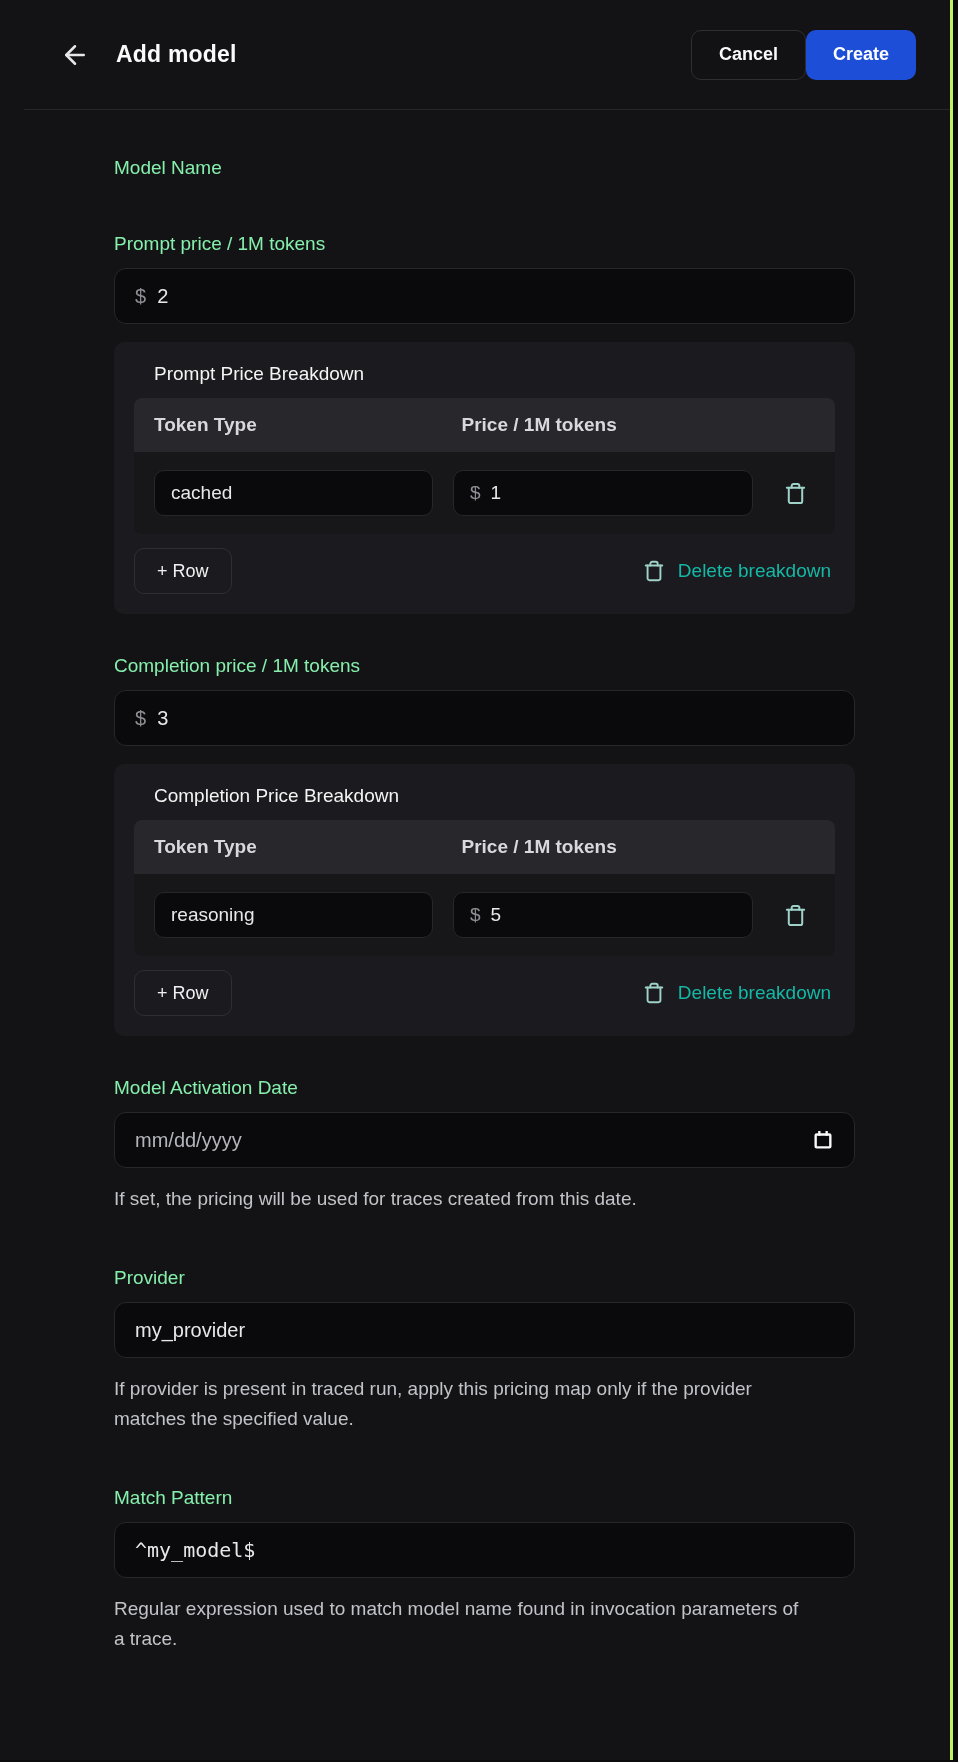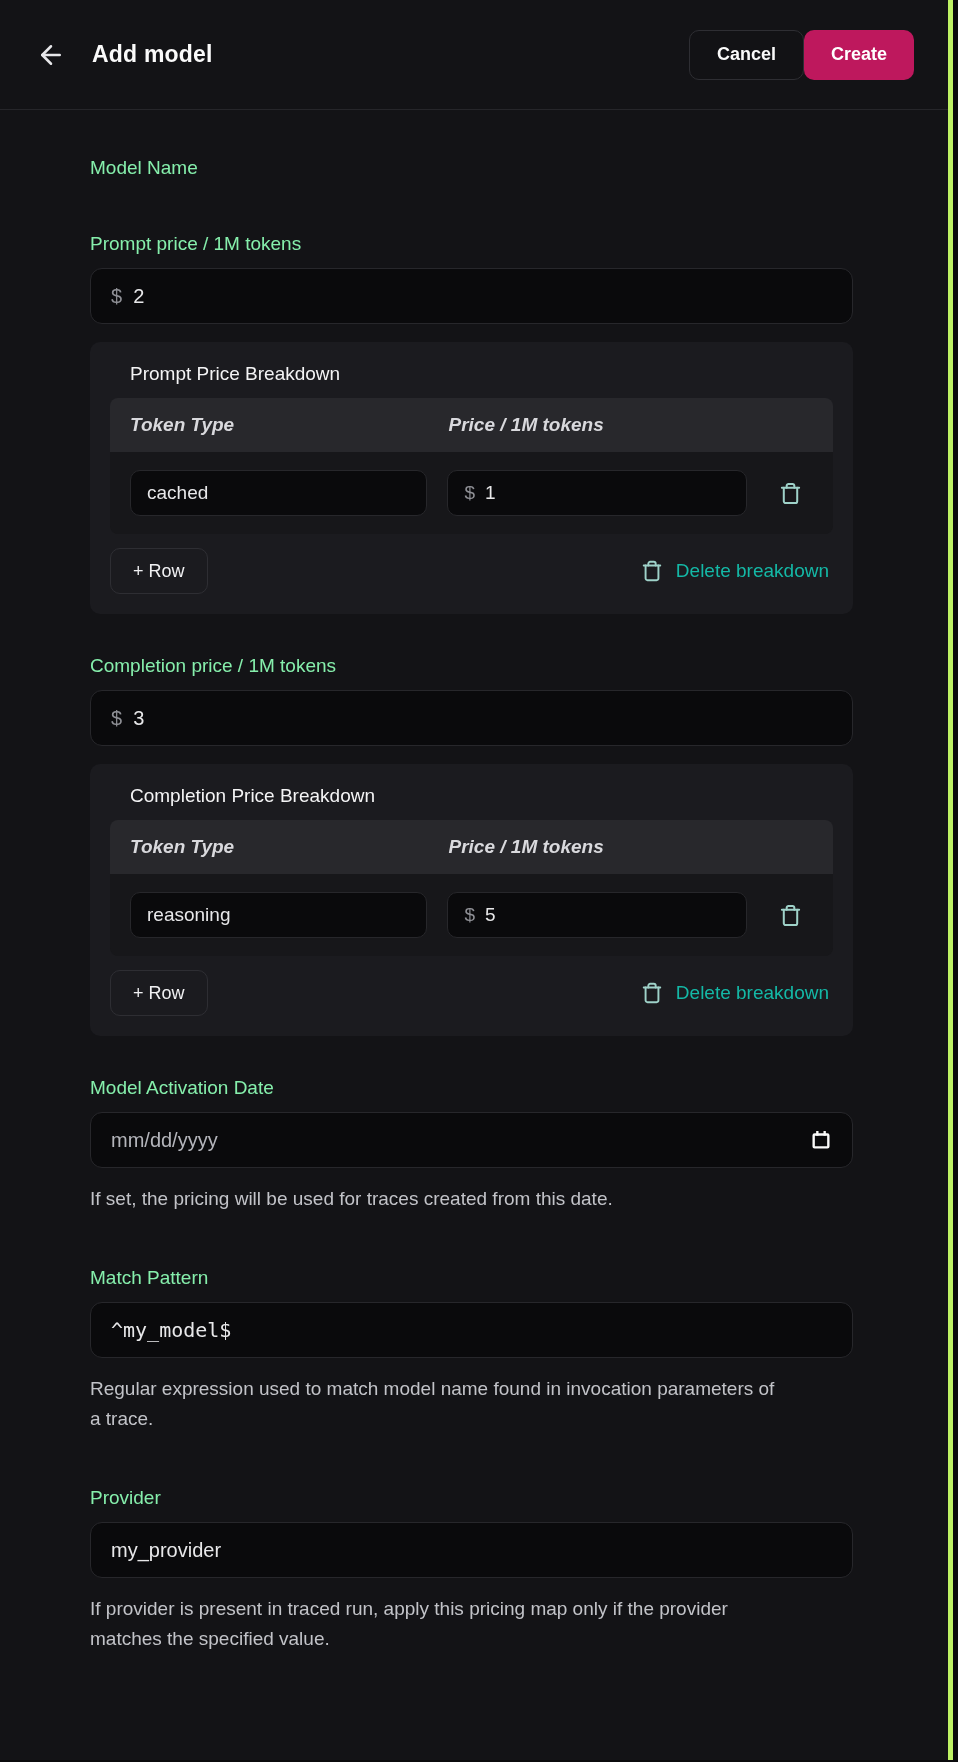--- a/index.html
+++ b/index.html
@@ -5,21 +5,22 @@
   * { margin: 0; padding: 0; box-sizing: border-box; }
   html, body { width: 958px; height: 1762px; overflow: hidden; }
   body {
     background: #0b0b0d;
     font-family: "Liberation Sans", "DejaVu Sans", sans-serif;
     color: #f4f4f5;
   }
   .page {
     width: 953px; height: 1760px;
     background: #131316;
-    border-right: 5px solid #bef264;
+    border-right: 3px solid #bef264;
+    padding-left: 24px;
   }
 
   
   header {
     height: 110px;
     display: flex; align-items: center;
     padding: 0 34px;
     border-bottom: 1px solid #26262a;
   }
   .back-btn {
@@ -36,21 +37,21 @@
   .btn {
     height: 50px; border-radius: 10px; font-size: 18px; font-weight: 600;
     padding: 0 27px; cursor: pointer;
     font-family: "Liberation Sans", "DejaVu Sans", sans-serif;
   }
   .btn-outline {
     background: #121215; color: #fafafa;
     border: 1px solid #2e2e33;
   }
   .btn-primary {
-    background: #be185d; color: #ffffff; border: none;
+    background: #1d4ed8; color: #ffffff; border: none;
   }
 
   
   main { padding: 46px 95px 0 90px; }
 
   .field label {
     display: block;
     font-size: 19px; font-weight: 500; color: #86efac;
     line-height: 24px; margin-bottom: 12px;
   }
@@ -92,21 +93,20 @@
     background: #1b1b1f;
     border-radius: 10px;
     padding: 20px;
   }
   .card-title { font-size: 19px; font-weight: 500; color: #f4f4f5; line-height: 24px; margin-left: 20px; }
   .table { margin-top: 12px; border-radius: 8px; overflow: hidden; }
   .thead {
     display: flex; align-items: center; gap: 20px;
     height: 54px; padding: 0 20px;
     background: #28282c;
-    font-style: italic;
   }
   .th { flex: 1; font-size: 19px; font-weight: 700; color: #d9d9dd; }
   .th-spacer, .row-spacer { width: 46px; flex: 0 0 auto; }
   .trow {
     display: flex; align-items: center; gap: 20px;
     padding: 18px 20px;
     background: #17171a;
   }
   .mini {
     display: flex; align-items: center;
@@ -275,29 +275,29 @@
               <rect x="4" y="6" width="16" height="14" rx="1"></rect>
               <path d="M8 3.5V6"></path>
               <path d="M16 3.5V6"></path>
             </svg>
         </button>
       </div>
       <p class="help">If set, the pricing will be used for traces created from this date.</p>
     </div>
 
     <div class="field mt-section">
+      <label>Provider</label>
+      <div class="input">
+        <input value="my_provider" style="">
+      </div>
+      <p class="help">If provider is present in traced run, apply this pricing map only if the provider matches the specified value.</p>
+    </div>
+
+    <div class="field mt-section">
       <label>Match Pattern</label>
       <div class="input mono">
         <input value="^my_model$" style="">
       </div>
       <p class="help">Regular expression used to match model name found in invocation parameters of a trace.</p>
     </div>
 
-    <div class="field mt-section">
-      <label>Provider</label>
-      <div class="input">
-        <input value="my_provider" style="">
-      </div>
-      <p class="help">If provider is present in traced run, apply this pricing map only if the provider matches the specified value.</p>
-    </div>
-
   </main>
 </div>
 
 </body></html>

